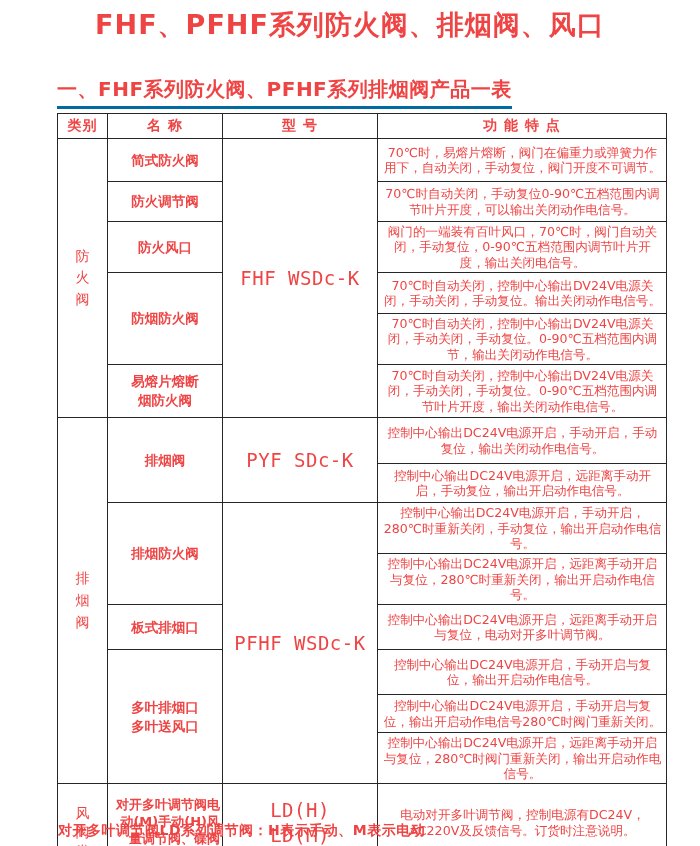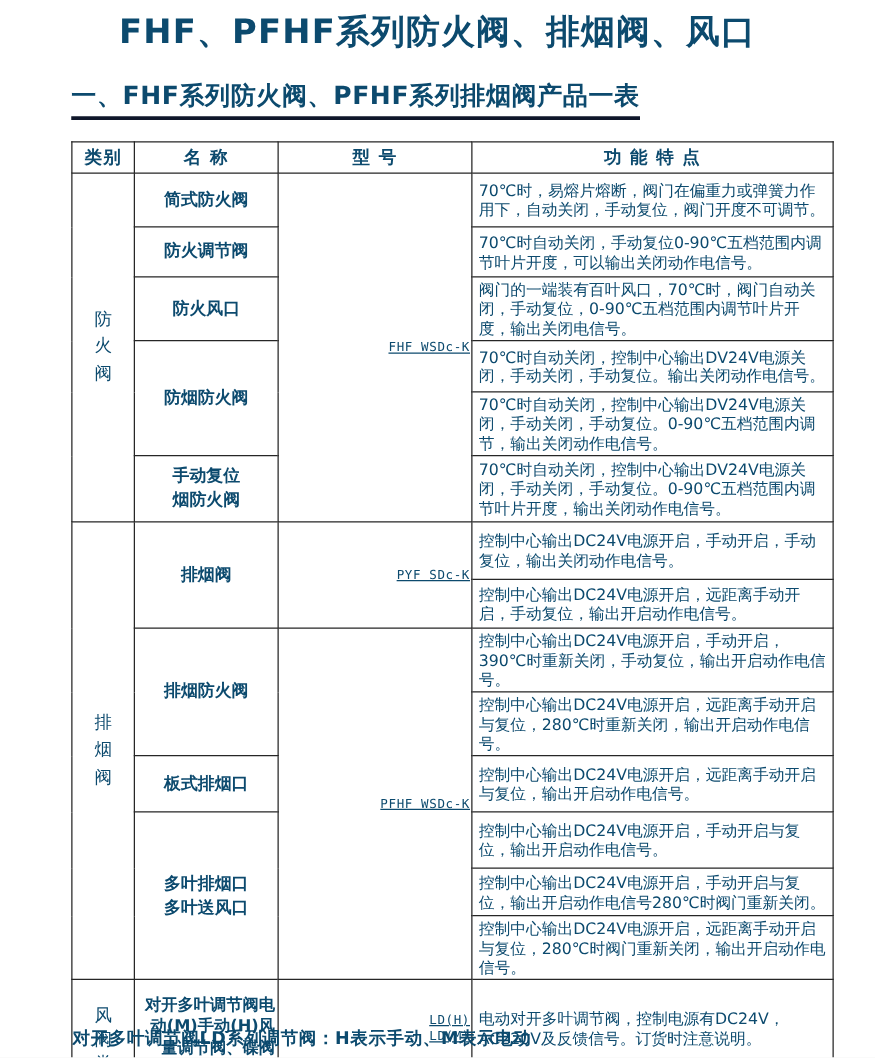--- a/index.html
+++ b/index.html
@@ -1,31 +1,31 @@
 <!DOCTYPE html>
 <html><head>
 <meta charset="utf-8">
 <style>
   html,body { margin:0; padding:0; background:#f6f6f6; }
   .page {
     position:relative; width:700px; height:846px; margin:0 auto;
     background:#ffffff; overflow:hidden;
     font-family:"DejaVu Sans","Liberation Sans",sans-serif;
-    color:#0c4a6e;
+    color:#ef4444;
     -webkit-font-smoothing:antialiased;
   }
   .title {
     position:absolute; top:7px; left:0; width:700px;
     text-align:center; font-size:27px; font-weight:bold; letter-spacing:1px;
     white-space:nowrap;
   }
   .subtitle-wrap { position:absolute; top:63px; left:57px; }
   .subtitle {
     display:inline-block; font-size:20px; font-weight:bold; letter-spacing:0.5px;
-    border-bottom:3px solid #0f172a; padding-bottom:3px; white-space:nowrap;
+    border-bottom:3px solid #0369a1; padding-bottom:3px; white-space:nowrap;margin-top:13px;
   }
   table.main {
     position:absolute; top:113px; left:57px; width:609px;
     border-collapse:collapse; table-layout:fixed;
   }
   table.main th, table.main td {
     border:1.6px solid #262626; overflow:hidden;
   }
   th.hdr {
     font-size:14px; font-weight:bold; text-align:center; letter-spacing:1px;
@@ -39,26 +39,26 @@
   .vtext.tight { line-height:1.35;margin-top:20px; }
   td.name {
     vertical-align:middle; text-align:center; font-size:13.5px; font-weight:bold;
     white-space:pre-line; line-height:1.4; padding:2px 3px;
   }
   td.name.long {
     text-align:right; white-space:normal; font-size:13px; line-height:1.3;
     padding:2px 2px 2px 4px;
   }
   td.model {
-    vertical-align:middle; text-align:right;
+    vertical-align:middle; text-align:center;
     font-family:"DejaVu Sans Mono","Liberation Mono",monospace;
-    font-size:10px; white-space:pre-line; line-height:1.3; letter-spacing:0.5px;text-decoration:underline;
+    font-size:19px; white-space:pre-line; line-height:1.3; letter-spacing:0.5px;
   }
   td.feat {
-    vertical-align:middle; text-align:left; font-size:12.6px; line-height:1.22;
+    vertical-align:middle; text-align:center; font-size:12.6px; line-height:1.22;
     padding:2px 4px 2px 5px;
   }
   .footnote {
     position:absolute; top:822px; left:58px;
     font-size:14px; font-weight:bold; letter-spacing:0.5px; white-space:nowrap;
   }
 </style>
 </head>
 <body>
 
@@ -102,47 +102,47 @@
       <td class="feat">阀门的一端装有百叶风口，70℃时，阀门自动关闭，手动复位，0-90℃五档范围内调节叶片开度，输出关闭电信号。</td>
     </tr>
     <tr style="height:41px">
       <td class="name" rowspan="2">防烟防火阀</td>
       <td class="feat">70℃时自动关闭，控制中心输出DV24V电源关闭，手动关闭，手动复位。输出关闭动作电信号。</td>
     </tr>
     <tr style="height:47px">
       <td class="feat">70℃时自动关闭，控制中心输出DV24V电源关闭，手动关闭，手动复位。0-90℃五档范围内调节，输出关闭动作电信号。</td>
     </tr>
     <tr style="height:53px">
-      <td class="name">手动复位
+      <td class="name">易熔片熔断
 烟防火阀</td>
       <td class="feat">70℃时自动关闭，控制中心输出DV24V电源关闭，手动关闭，手动复位。0-90℃五档范围内调节叶片开度，输出关闭动作电信号。</td>
     </tr>
 
     <tr style="height:46px">
       <td class="cat" rowspan="8">
         <div class="vtext">排烟阀</div>
       </td>
       <td class="name" rowspan="2">排烟阀</td>
       <td class="model" rowspan="2">PYF SDc-K</td>
       <td class="feat">控制中心输出DC24V电源开启，手动开启，手动复位，输出关闭动作电信号。</td>
     </tr>
     <tr style="height:39px">
       <td class="feat">控制中心输出DC24V电源开启，远距离手动开启，手动复位，输出开启动作电信号。</td>
     </tr>
     <tr style="height:46px">
       <td class="name" rowspan="2">排烟防火阀</td>
       <td class="model" rowspan="6">PFHF WSDc-K</td>
-      <td class="feat">控制中心输出DC24V电源开启，手动开启，390℃时重新关闭，手动复位，输出开启动作电信号。</td>
+      <td class="feat">控制中心输出DC24V电源开启，手动开启，280℃时重新关闭，手动复位，输出开启动作电信号。</td>
     </tr>
     <tr style="height:41px">
       <td class="feat">控制中心输出DC24V电源开启，远距离手动开启与复位，280℃时重新关闭，输出开启动作电信号。</td>
     </tr>
     <tr style="height:45px">
       <td class="name">板式排烟口</td>
-      <td class="feat">控制中心输出DC24V电源开启，远距离手动开启与复位，输出开启动作电信号。</td>
+      <td class="feat">控制中心输出DC24V电源开启，远距离手动开启与复位，电动对开多叶调节阀。</td>
     </tr>
     <tr style="height:45px">
       <td class="name" rowspan="3">多叶排烟口
 多叶送风口</td>
       <td class="feat">控制中心输出DC24V电源开启，手动开启与复位，输出开启动作电信号。</td>
     </tr>
     <tr style="height:38px">
       <td class="feat">控制中心输出DC24V电源开启，手动开启与复位，输出开启动作电信号280℃时阀门重新关闭。</td>
     </tr>
     <tr style="height:39px">

